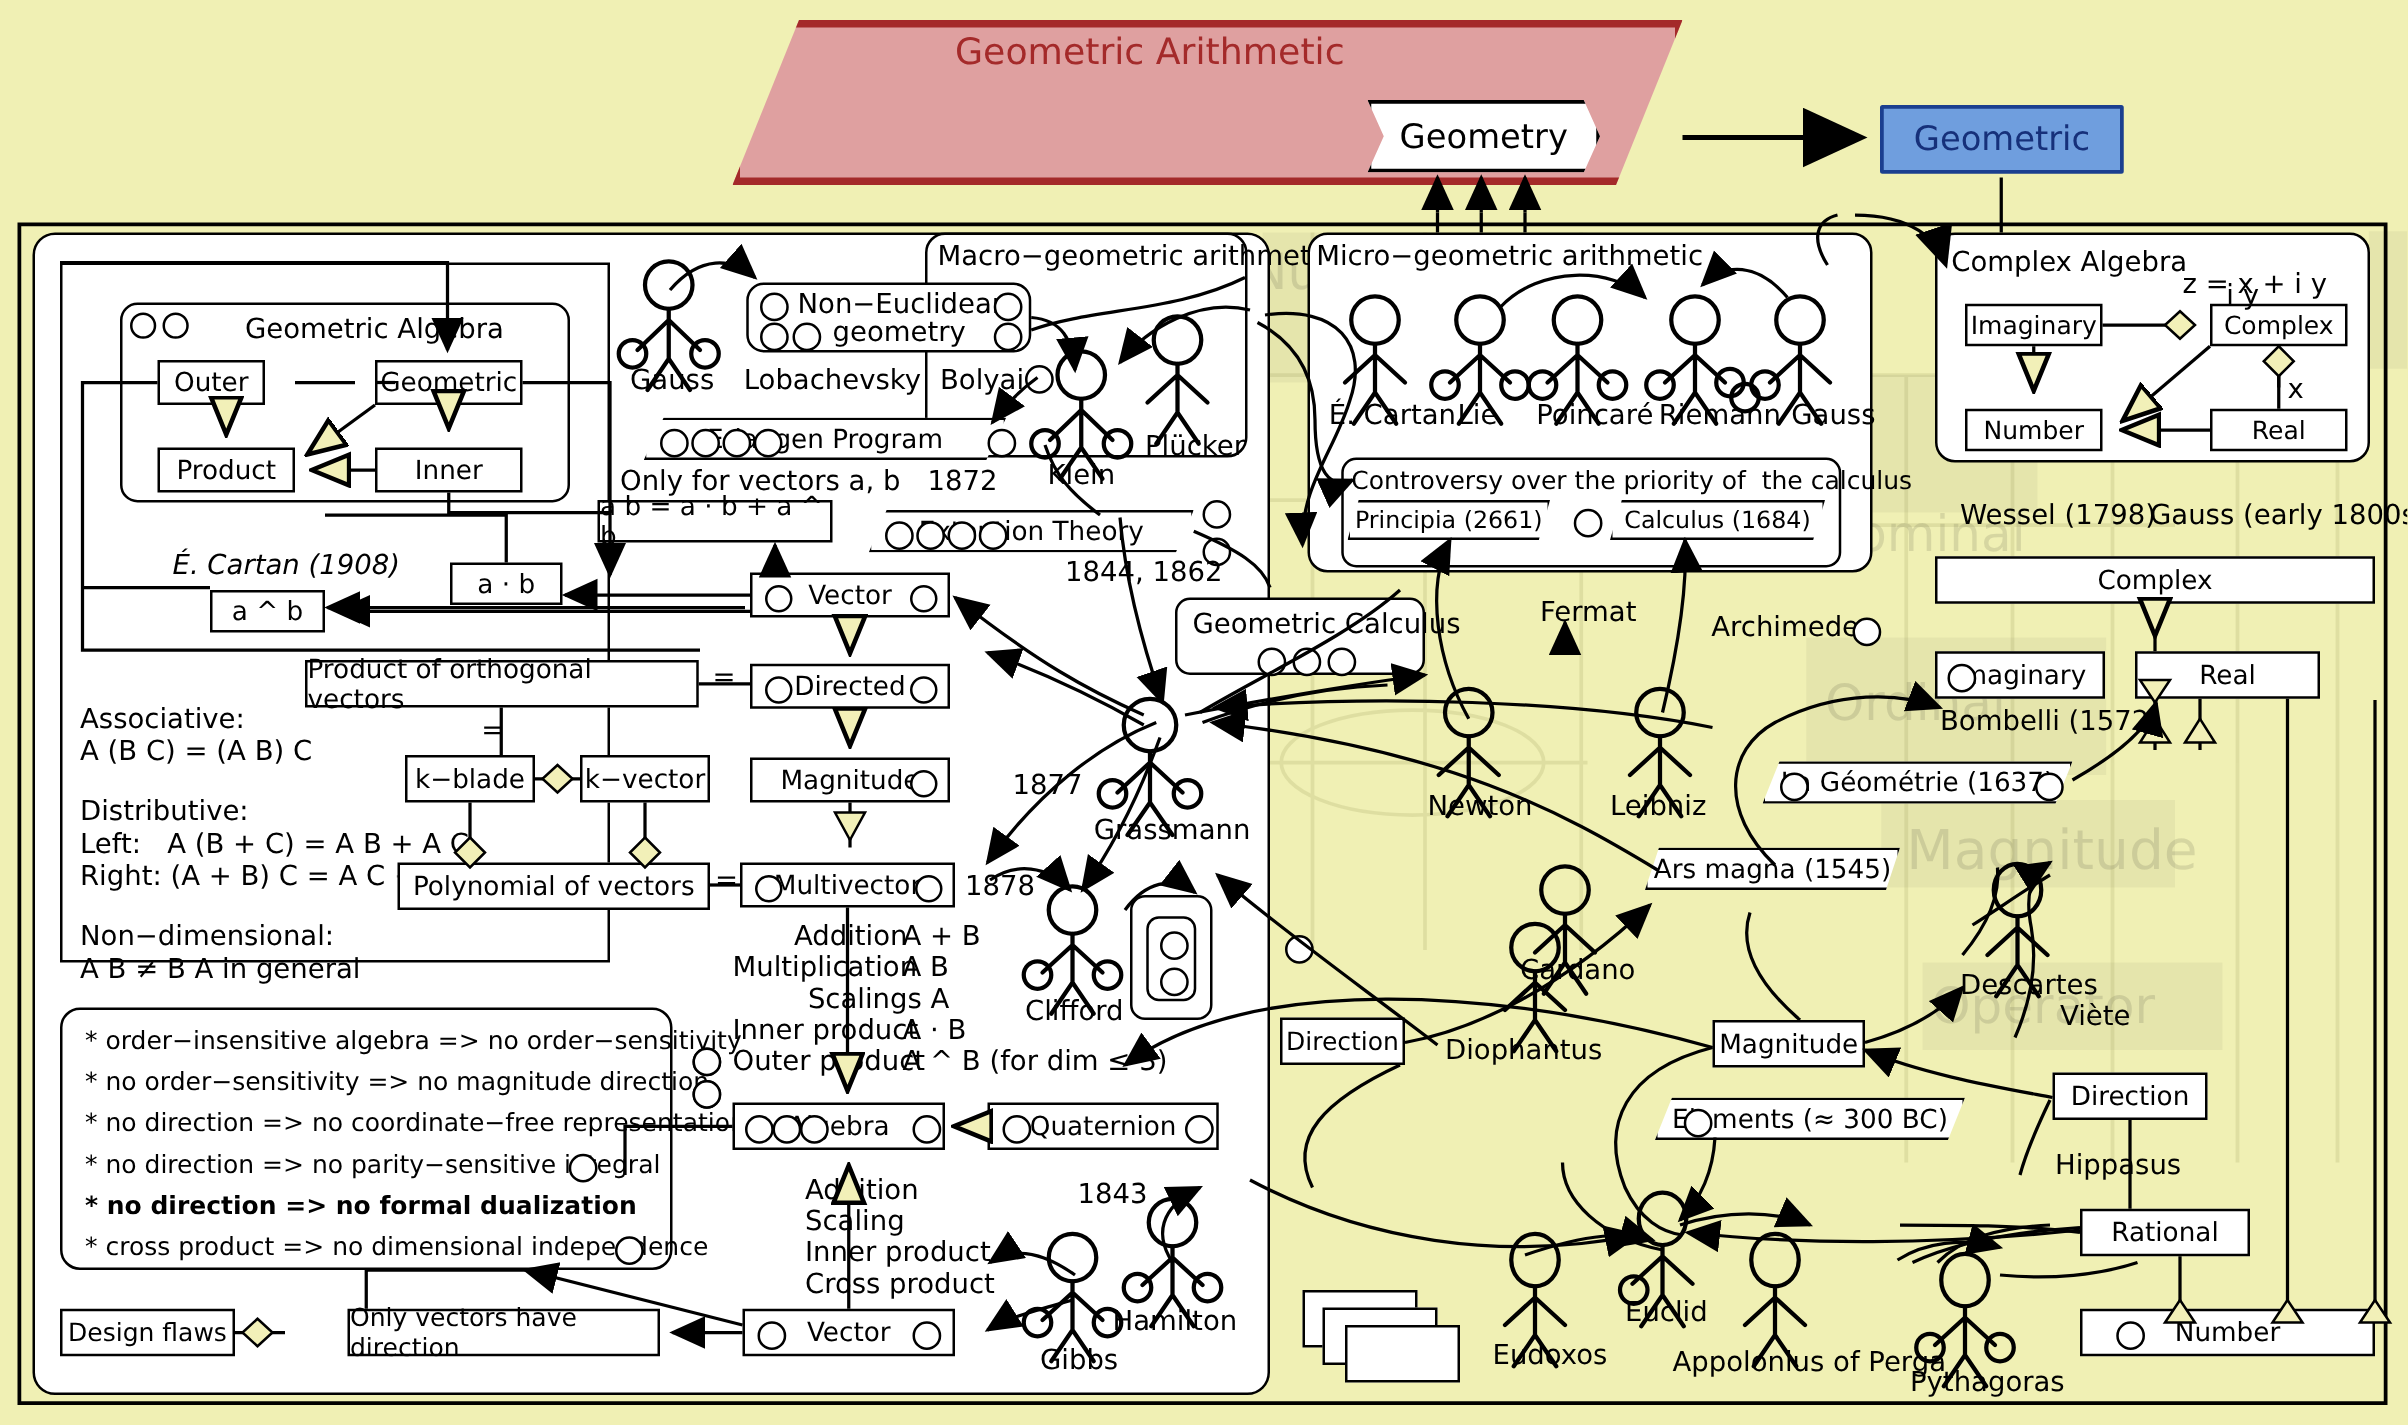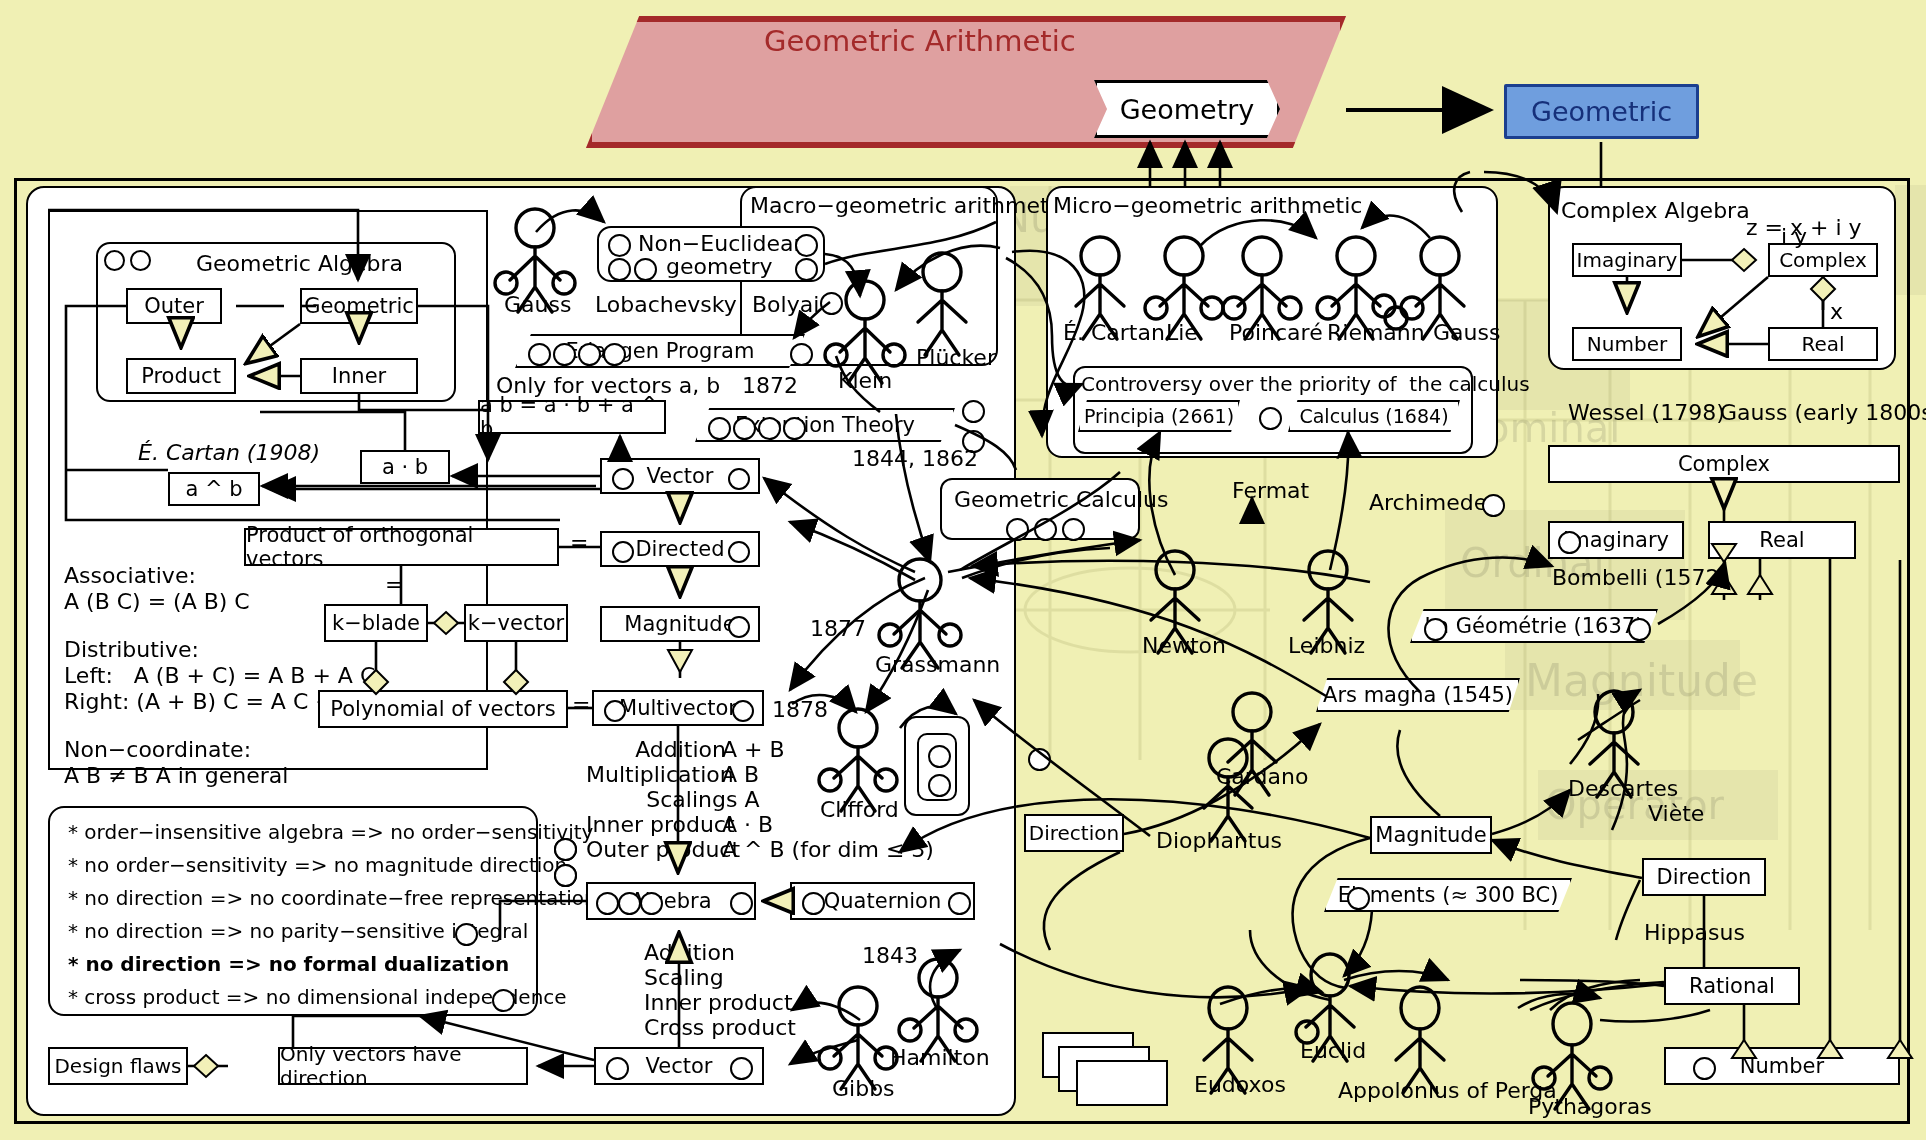--- a/index.html
+++ b/index.html
@@ -59,37 +59,37 @@
   <div class="abs" style="left:14px;top:178px;width:1896px;height:946px;border:3px solid #000;background:transparent;"></div>
 
   <div class="abs panel" style="left:26px;top:186px;width:990px;height:930px;border-radius:18px;"></div>
 
   <div class="abs panelsq" style="left:48px;top:210px;width:440px;height:560px;background:transparent;"></div>
   <div class="abs panel" style="left:96px;top:242px;width:360px;height:160px;border-radius:14px;"></div>
   <div class="txt hdr" style="left:196px;top:251px;">Geometric Algebra</div>
   <div class="circ" style="left:104px;top:250px;width:17px;height:17px;"></div>
   <div class="circ" style="left:130px;top:250px;width:17px;height:17px;"></div>
 
-  <div class="abs boxnode" style="left:126px;top:288px;width:96px;height:36px;">Outer</div>
+  <div class="abs boxnode" style="left:126px;top:288px;width:86px;height:36px;">Outer</div>
   <div class="abs boxnode" style="left:300px;top:288px;width:118px;height:36px;">Geometric</div>
   <div class="abs boxnode" style="left:126px;top:358px;width:110px;height:36px;">Product</div>
   <div class="abs boxnode" style="left:300px;top:358px;width:118px;height:36px;">Inner</div>
 
   <div class="txt lbl" style="left:138px;top:440px;font-style:italic;">É. Cartan (1908)</div>
   <div class="abs boxnode" style="left:168px;top:472px;width:92px;height:34px;">a ^ b</div>
   <div class="abs boxnode" style="left:360px;top:450px;width:90px;height:34px;">a · b</div>
   <div class="txt lbl" style="left:496px;top:373px;">Only for vectors a, b</div>
   <div class="abs boxnode" style="left:478px;top:400px;width:188px;height:34px;">a b = a · b + a ^ b</div>
 
   <div class="txt lbl" style="left:64px;top:563px;">Associative:</div>
   <div class="txt lbl" style="left:64px;top:589px;">A (B C) = (A B) C</div>
   <div class="txt lbl" style="left:64px;top:637px;">Distributive:</div>
   <div class="txt lbl" style="left:64px;top:663px;">Left:   A (B + C) = A B + A C</div>
   <div class="txt lbl" style="left:64px;top:689px;">Right: (A + B) C = A C + B C</div>
-  <div class="txt lbl" style="left:64px;top:737px;">Non−coordinate:</div>
+  <div class="txt lbl" style="left:64px;top:737px;">Non−dimensional:</div>
   <div class="txt lbl" style="left:64px;top:763px;">A B ≠ B A in general</div>
 
   <div class="abs panel" style="left:48px;top:806px;width:490px;height:210px;"></div>
   <div class="txt lblsm" style="left:68px;top:820px;">* order−insensitive algebra =&gt; no order−sensitivity</div>
   <div class="txt lblsm" style="left:68px;top:853px;">* no order−sensitivity =&gt; no magnitude direction</div>
   <div class="txt lblsm" style="left:68px;top:886px;">* no direction =&gt; no coordinate−free representation</div>
   <div class="txt lblsm" style="left:68px;top:919px;">* no direction =&gt; no parity−sensitive integral</div>
   <div class="txt lblsm" style="left:68px;top:952px;font-weight:bold;">* no direction =&gt; no formal dualization</div>
   <div class="txt lblsm" style="left:68px;top:985px;">* cross product =&gt; no dimensional independence</div>
   <div class="circ" style="left:455px;top:923px;width:19px;height:19px;"></div>

